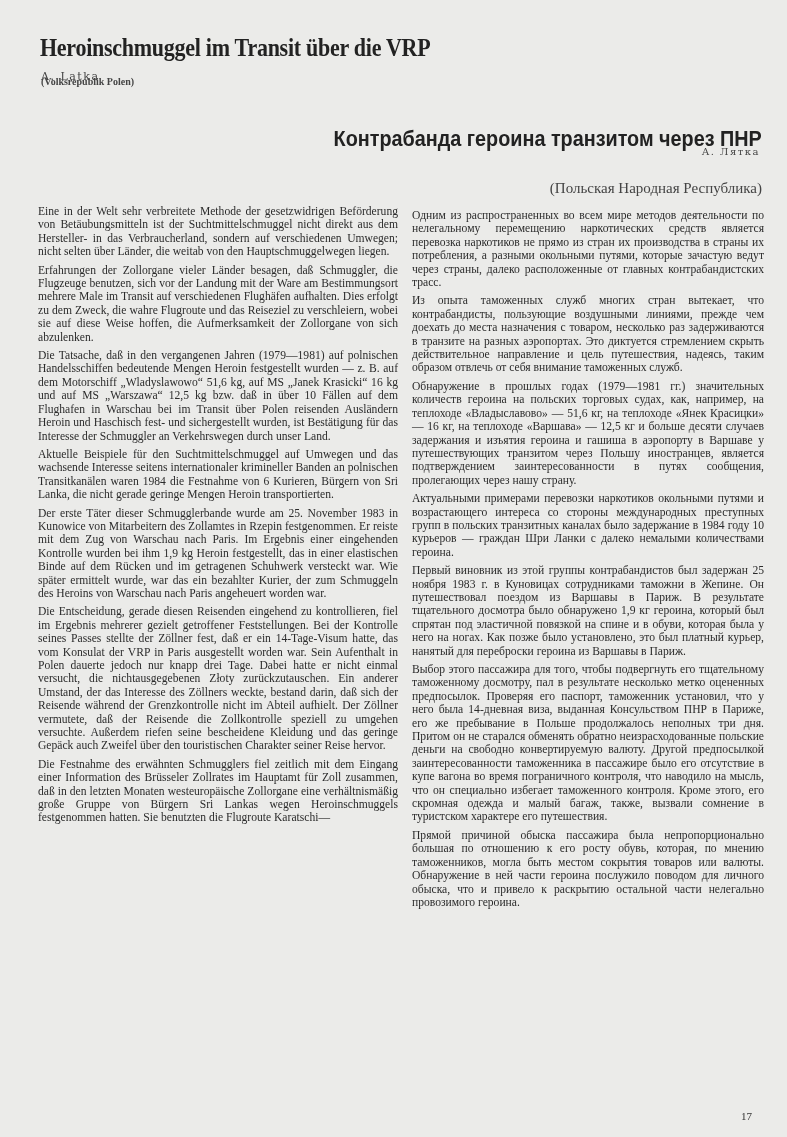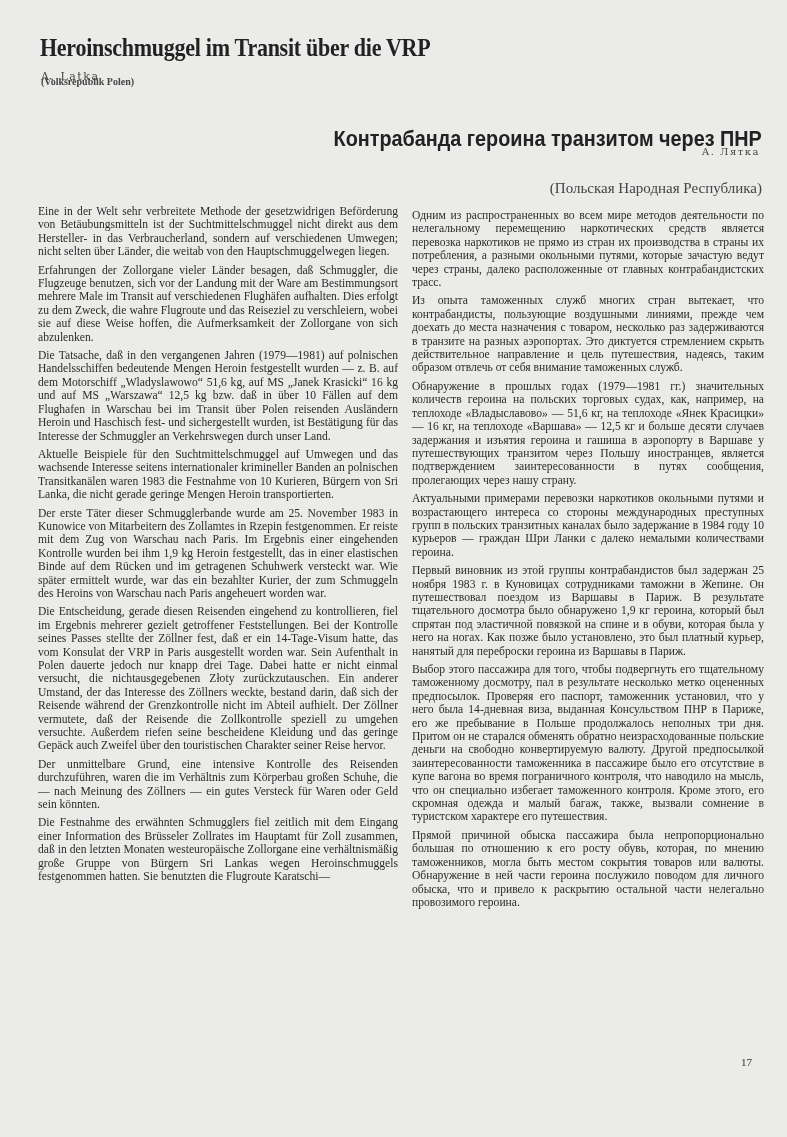--- a/index.html
+++ b/index.html
@@ -30,42 +30,41 @@
   .ru-country { position: absolute; right: 25px; top: 180px; font-size: 15px; color: #444; font-family: "Liberation Serif", serif; }
   .col {
     position: absolute; top: 205px; width: 360px;
     font-family: "Liberation Serif", serif;
     font-size: 11.6px; line-height: 13.4px; color: #2b2b2b;
     text-align: justify; hyphens: auto;
   }
   .col.de { left: 38px; }
   .col.ru { left: 412px; width: 352px; top: 209px; }
   .col p { margin: 0 0 5px 0; }
-  .page-number { position: absolute; right: 35px; top: 1056px; font-size: 11px; color: #333; font-family: "Liberation Serif", serif; }
+  .page-number { position: absolute; right: 35px; top: 1110px; font-size: 11px; color: #333; font-family: "Liberation Serif", serif; }
 </style>
 </head>
 <body>
 
 <div class="page">
   <div class="de-title">Heroinschmuggel im Transit über die VRP</div>
   <div class="de-author">A. Latka</div>
   <div class="de-country">(Volksrepublik Polen)</div>
 
   <div class="ru-title">Контрабанда героина транзитом через ПНР</div>
   <div class="ru-author">А. Лятка</div>
   <div class="ru-country">(Польская Народная Республика)</div>
 
   <div class="col de" lang="de">
     <p>Eine in der Welt sehr verbreitete Methode der gesetzwidrigen Beförderung von Betäubungsmitteln ist der Suchtmittelschmuggel nicht direkt aus dem Hersteller- in das Verbraucherland, sondern auf verschiedenen Umwegen; nicht selten über Länder, die weitab von den Hauptschmuggelwegen liegen.</p>
     <p>Erfahrungen der Zollorgane vieler Länder besagen, daß Schmuggler, die Flugzeuge benutzen, sich vor der Landung mit der Ware am Bestimmungsort mehrere Male im Transit auf verschiedenen Flughäfen aufhalten. Dies erfolgt zu dem Zweck, die wahre Flugroute und das Reiseziel zu verschleiern, wobei sie auf diese Weise hoffen, die Aufmerksamkeit der Zollorgane von sich abzulenken.</p>
     <p>Die Tatsache, daß in den vergangenen Jahren (1979—1981) auf polnischen Handelsschiffen bedeutende Mengen Heroin festgestellt wurden — z. B. auf dem Motorschiff „Wladyslawowo“ 51,6 kg, auf MS „Janek Krasicki“ 16 kg und auf MS „Warszawa“ 12,5 kg bzw. daß in über 10 Fällen auf dem Flughafen in Warschau bei im Transit über Polen reisenden Ausländern Heroin und Haschisch fest- und sichergestellt wurden, ist Bestätigung für das Interesse der Schmuggler an Verkehrswegen durch unser Land.</p>
-    <p>Aktuelle Beispiele für den Suchtmittelschmuggel auf Umwegen und das wachsende Interesse seitens internationaler krimineller Banden an polnischen Transitkanälen waren 1983 die Festnahme von 10 Kurieren, Bürgern von Sri Lanka, die nicht gerade geringe Mengen Heroin transportierten.</p>
+    <p>Aktuelle Beispiele für den Suchtmittelschmuggel auf Umwegen und das wachsende Interesse seitens internationaler krimineller Banden an polnischen Transitkanälen waren 1984 die Festnahme von 6 Kurieren, Bürgern von Sri Lanka, die nicht gerade geringe Mengen Heroin transportierten.</p>
     <p>Der erste Täter dieser Schmugglerbande wurde am 25. November 1983 in Kunowice von Mitarbeitern des Zollamtes in Rzepin festgenommen. Er reiste mit dem Zug von Warschau nach Paris. Im Ergebnis einer eingehenden Kontrolle wurden bei ihm 1,9 kg Heroin festgestellt, das in einer elastischen Binde auf dem Rücken und im getragenen Schuhwerk versteckt war. Wie später ermittelt wurde, war das ein bezahlter Kurier, der zum Schmuggeln des Heroins von Warschau nach Paris angeheuert worden war.</p>
     <p>Die Entscheidung, gerade diesen Reisenden eingehend zu kontrollieren, fiel im Ergebnis mehrerer gezielt getroffener Feststellungen. Bei der Kontrolle seines Passes stellte der Zöllner fest, daß er ein 14-Tage-Visum hatte, das vom Konsulat der VRP in Paris ausgestellt worden war. Sein Aufenthalt in Polen dauerte jedoch nur knapp drei Tage. Dabei hatte er nicht einmal versucht, die nichtausgegebenen Złoty zurückzutauschen. Ein anderer Umstand, der das Interesse des Zöllners weckte, bestand darin, daß sich der Reisende während der Grenzkontrolle nicht im Abteil aufhielt. Der Zöllner vermutete, daß der Reisende die Zollkontrolle speziell zu umgehen versuchte. Außerdem riefen seine bescheidene Kleidung und das geringe Gepäck auch Zweifel über den touristischen Charakter seiner Reise hervor.</p>
-    <p>Der unmittelbare Grund, eine intensive Kontrolle des Reisenden durchzuführen, waren die im Verhältnis zum Körperbau großen Schuhe, die — nach Meinung des Zöllners — ein gutes Versteck für Waren oder Geld sein könnten.</p>
     <p>Die Festnahme des erwähnten Schmugglers fiel zeitlich mit dem Eingang einer Information des Brüsseler Zollrates im Hauptamt für Zoll zusammen, daß in den letzten Monaten westeuropäische Zollorgane eine verhältnismäßig große Gruppe von Bürgern Sri Lankas wegen Heroinschmuggels festgenommen hatten. Sie benutzten die Flugroute Karatschi—</p>
   </div>
 
   <div class="col ru" lang="ru">
     <p>Одним из распространенных во всем мире методов деятельности по нелегальному перемещению наркотических средств является перевозка наркотиков не прямо из стран их производства в страны их потребления, а разными окольными путями, которые зачастую ведут через страны, далеко расположенные от главных контрабандистских трасс.</p>
     <p>Из опыта таможенных служб многих стран вытекает, что контрабандисты, пользующие воздушными линиями, прежде чем доехать до места назначения с товаром, несколько раз задерживаются в транзите на разных аэропортах. Это диктуется стремлением скрыть действительное направление и цель путешествия, надеясь, таким образом отвлечь от себя внимание таможенных служб.</p>
     <p>Обнаружение в прошлых годах (1979—1981 гг.) значительных количеств героина на польских торговых судах, как, например, на теплоходе «Владыславово» — 51,6 кг, на теплоходе «Янек Красицки» — 16 кг, на теплоходе «Варшава» — 12,5 кг и больше десяти случаев задержания и изъятия героина и гашиша в аэропорту в Варшаве у путешествующих транзитом через Польшу иностранцев, является подтверждением заинтересованности в путях сообщения, пролегающих через нашу страну.</p>
     <p>Актуальными примерами перевозки наркотиков окольными путями и возрастающего интереса со стороны международных преступных групп в польских транзитных каналах было задержание в 1984 году 10 курьеров — граждан Шри Ланки с далеко немалыми количествами героина.</p>
     <p>Первый виновник из этой группы контрабандистов был задержан 25 ноября 1983 г. в Куновицах сотрудниками таможни в Жепине. Он путешествовал поездом из Варшавы в Париж. В результате тщательного досмотра было обнаружено 1,9 кг героина, который был спрятан под эластичной повязкой на спине и в обуви, которая была у него на ногах. Как позже было установлено, это был платный курьер, нанятый для переброски героина из Варшавы в Париж.</p>
     <p>Выбор этого пассажира для того, чтобы подвергнуть его тщательному таможенному досмотру, пал в результате несколько метко оцененных предпосылок. Проверяя его паспорт, таможенник установил, что у него была 14-дневная виза, выданная Консульством ПНР в Париже, его же пребывание в Польше продолжалось неполных три дня. Притом он не старался обменять обратно неизрасходованные польские деньги на свободно конвертируемую валюту. Другой предпосылкой заинтересованности таможенника в пассажире было его отсутствие в купе вагона во время пограничного контроля, что наводило на мысль, что он специально избегает таможенного контроля. Кроме этого, его скромная одежда и малый багаж, также, вызвали сомнение в туристском характере его путешествия.</p>

